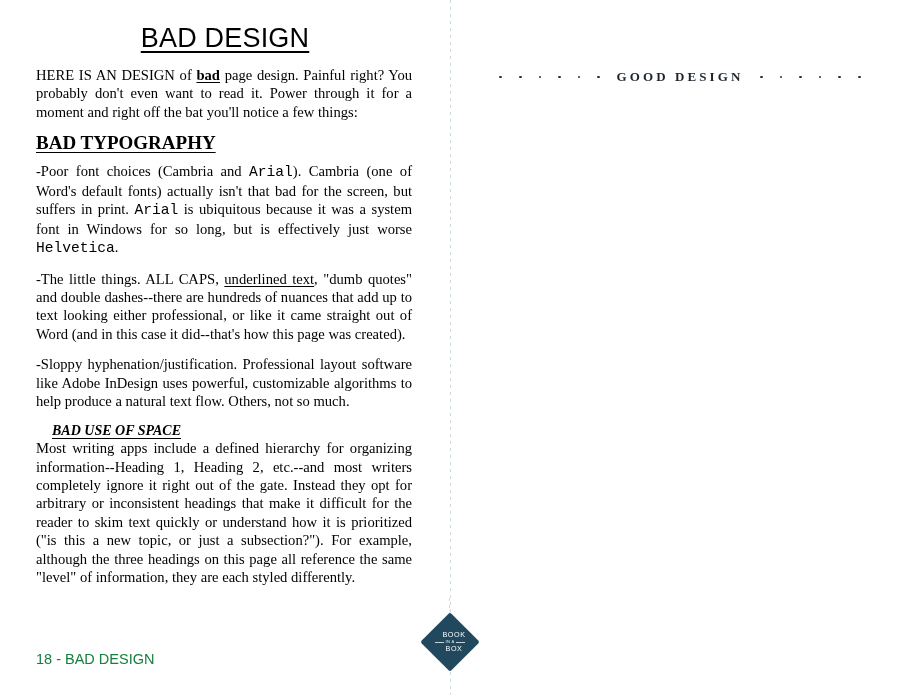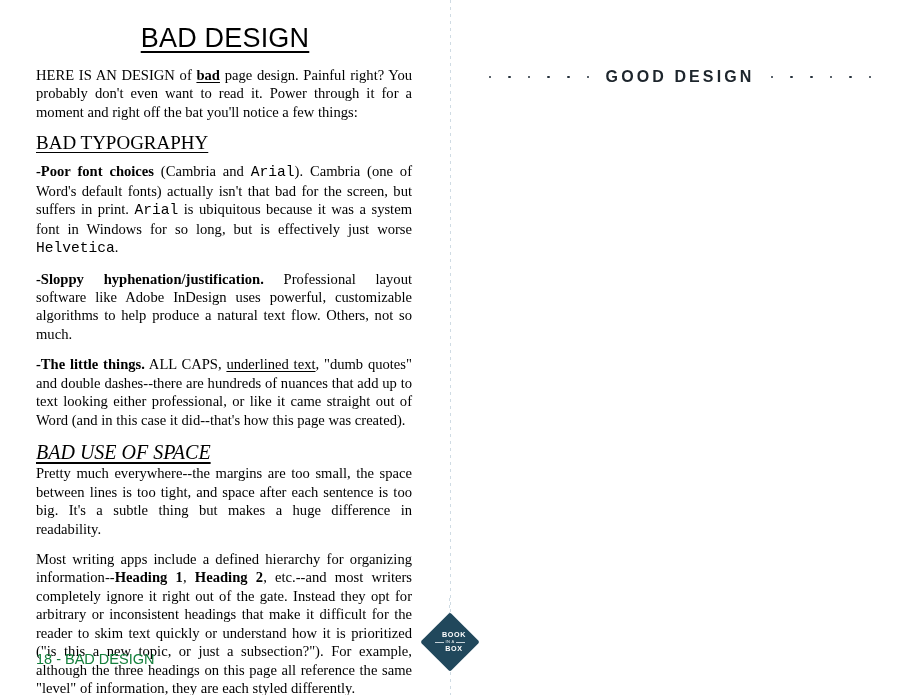--- a/index.html
+++ b/index.html
@@ -48,26 +48,26 @@
     hyphens:auto;
     -webkit-hyphens:auto;
   }
   .bad-h{
     font-family:"Liberation Serif", serif;
     font-size:19px;
     margin:9px 0 8px 0;
     text-decoration:underline;
     text-underline-offset:3px;
     line-height:1.1;
-    font-weight:normal;
-  }
-  .bad-h.italic{font-style:italic;font-size:20px;margin:12px 0 1px 0;}
+    font-weight:bold;
+  }
+  .bad-h.italic{font-style:italic;font-size:14px;margin:12px 0 1px 16px;}
   .bad-h.bold{font-weight:bold;font-size:19.5px;margin:14px 0 2px 0;}
   .sans{font-family:Liberation Mono, monospace;}
-  .b{font-weight:bold;}
+  .b{font-weight:normal;}
   .u{text-decoration:underline;text-underline-offset:2px;}
   .bu{font-weight:bold;text-decoration:underline;text-underline-offset:2px;}
 
   .footer-left{
     position:absolute;left:36px;top:651px;
     font-family:"Liberation Sans", sans-serif;
     font-size:14.5px;
     color:#15803d;
   }
 
@@ -80,23 +80,23 @@
     position:absolute;left:65px;top:70px;width:330px;
     display:flex;align-items:center;justify-content:center;gap:0;
     height:14px;
   }
   .dotrun{display:flex;align-items:center;gap:0;}
   .dotrun .dot{
     width:2.6px;height:2.6px;border-radius:50%;
     background:#26323c;margin:0 8.5px;
   }
   .good-runhead .label{
-    font-family:Liberation Sans, sans-serif;
+    font-family:Liberation Serif, serif;
     font-weight:bold;
-    font-size:16px;
+    font-size:13px;
     letter-spacing:3.1px;
     color:#1d252c;
     margin:0 8px;
     white-space:nowrap;
   }
 
   
   .logo-wrap{
     position:absolute;left:423px;top:598px;width:54px;height:92px;
   }
@@ -114,21 +114,21 @@
   }
   .logo-inner{
     position:absolute;left:6px;top:23px;
     width:42px;height:42px;
     display:flex;align-items:center;justify-content:center;
     flex-direction:column;
     pointer-events:none;
   }
   .logo-line1,.logo-line3{
     font-family:"Liberation Sans", sans-serif;
-    font-weight:bold;
+    font-weight:normal;
     font-size:7.2px;
     letter-spacing:0.6px;
     color:#ffffff;
     line-height:1;
     margin-left:8px;
   }
   .logo-mid{
     display:flex;align-items:center;justify-content:center;
     width:30px;margin:1.3px 0;
   }
@@ -152,27 +152,26 @@
     <div class="bad-title"><span>BAD DESIGN</span></div>
 
     <div class="bad-body">
 
       <p class="bad-p"><span>HERE IS AN DESIGN</span><span> of </span><span class="bu">bad</span><span> page design.  Painful right?  You probably don't even want to read it.  Power through it for a moment and right off the bat you'll notice a few things:</span></p>
 
       <h2 class="bad-h">BAD TYPOGRAPHY</h2>
 
       <p class="bad-p"><span class="b">-Poor font choices</span><span> (Cambria and </span><span class="sans">Arial</span><span>).   Cambria (one of Word's default fonts) actually isn't that bad for the screen, but suffers in print.  </span><span class="sans">Arial</span><span> is ubiquitous because it was a system font in Windows for so long, but is effectively just worse </span><span class="sans">Helvetica</span><span>.</span></p>
 
+      <p class="bad-p"><span class="b">-The little things.</span><span> ALL CAPS, </span><span class="u">underlined text</span><span>, "dumb quotes" and double dashes--there are hundreds of nuances that add up to text looking either professional, or like it came straight out of Word (and in this case it did--that's how this page was created).</span></p>
+
       <p class="bad-p"><span class="b">-Sloppy hyphenation/justification.</span><span>  Professional layout software like Adobe InDesign uses powerful, customizable algorithms to help produce a natural text flow.  Others, not so much.</span></p>
 
-      <p class="bad-p"><span class="b">-The little things.</span><span> ALL CAPS, </span><span class="u">underlined text</span><span>, "dumb quotes" and double dashes--there are hundreds of nuances that add up to text looking either professional, or like it came straight out of Word (and in this case it did--that's how this page was created).</span></p>
-
       <h2 class="bad-h italic">BAD USE OF SPACE</h2>
 
-      <p class="bad-p">Pretty much everywhere--the margins are too small, the space between lines is too tight, and space after each sentence is too big.  It's a subtle thing but makes a huge difference in readability.</p>
 
 
       <p class="bad-p"><span>Most writing apps include a defined hierarchy for organizing information--</span><span class="b">Heading 1</span><span>, </span><span class="b">Heading 2</span><span>, etc.--and most writers completely ignore it right out of the gate.  Instead they opt for arbitrary or inconsistent headings that make it difficult for the reader to skim text quickly or understand how it is prioritized ("is this a new topic, or just a subsection?").  For example, although the three headings on this page all reference the same "level" of information, they are each styled differently.</span></p>
 
     </div>
 
     <div class="footer-left">18 - BAD DESIGN</div>
   </div>
 
   <div class="gutter-divider"></div>

